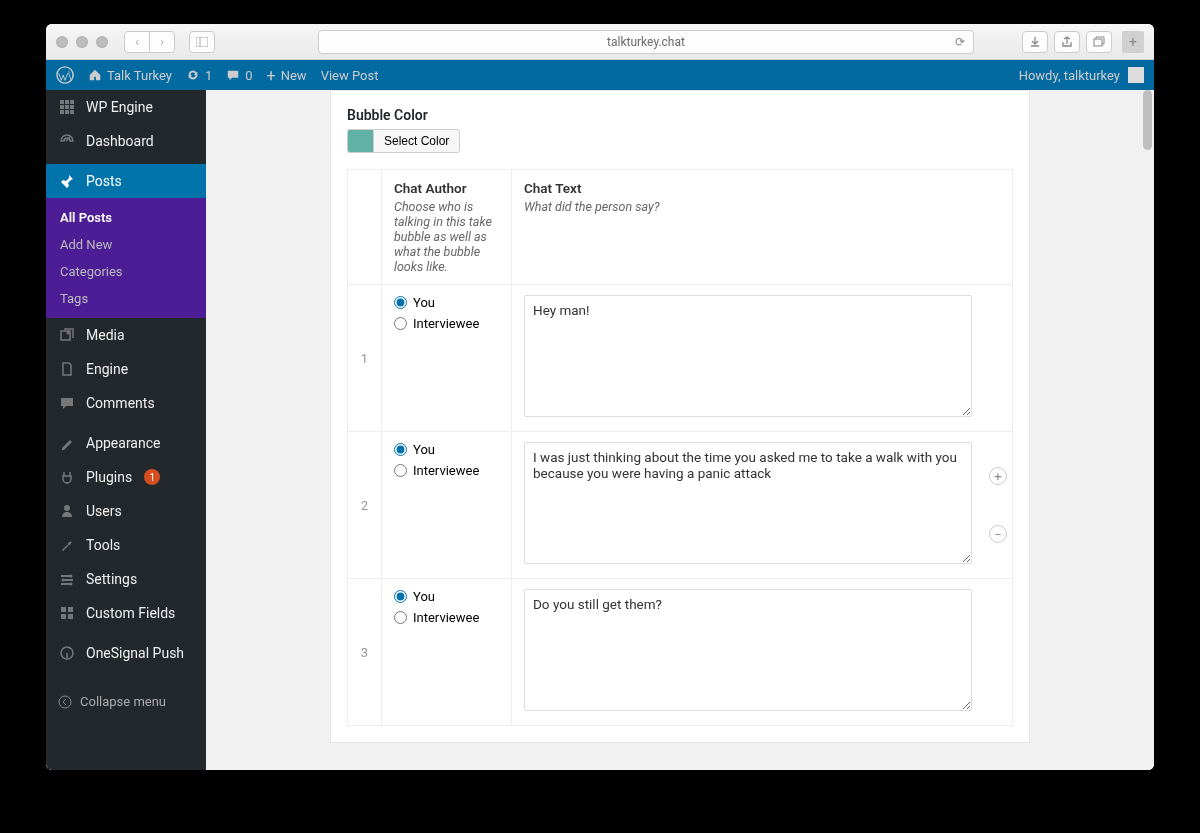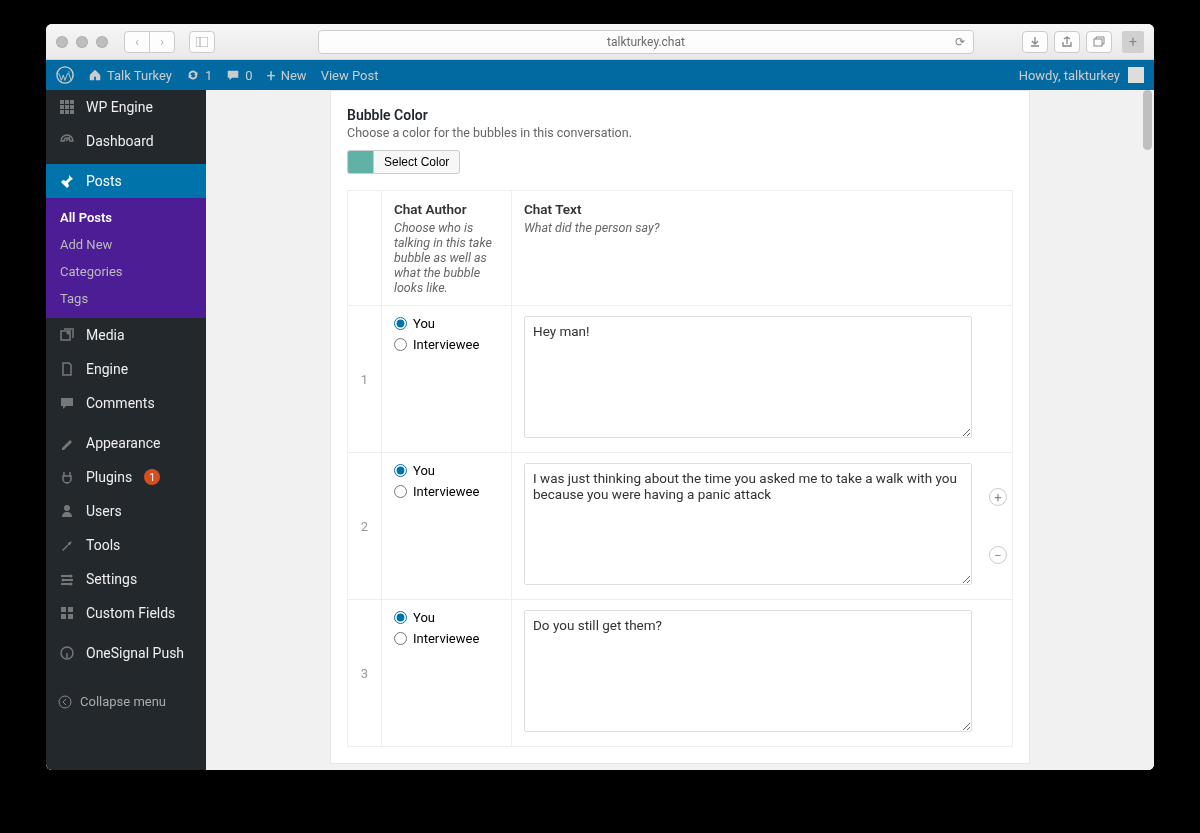--- a/index.html
+++ b/index.html
@@ -360,21 +360,20 @@
           </span>
         <span>Collapse menu</span>
       </div>
     </div>
 
     <div class="content">
       <div class="postbox">
 
         <div class="field-wrap">
           <div class="fld-label">Bubble Color</div>
-          <div class="fld-desc">Choose a color for the bubbles in this conversation.</div>
           <div class="color-row">
             <div class="swatch"></div>
             <button class="color-btn">Select Color</button>
           </div>
         </div>
 
 
         <div class="repeater">
           <div class="rep-head">
             <div class="rep-numcol"></div>

